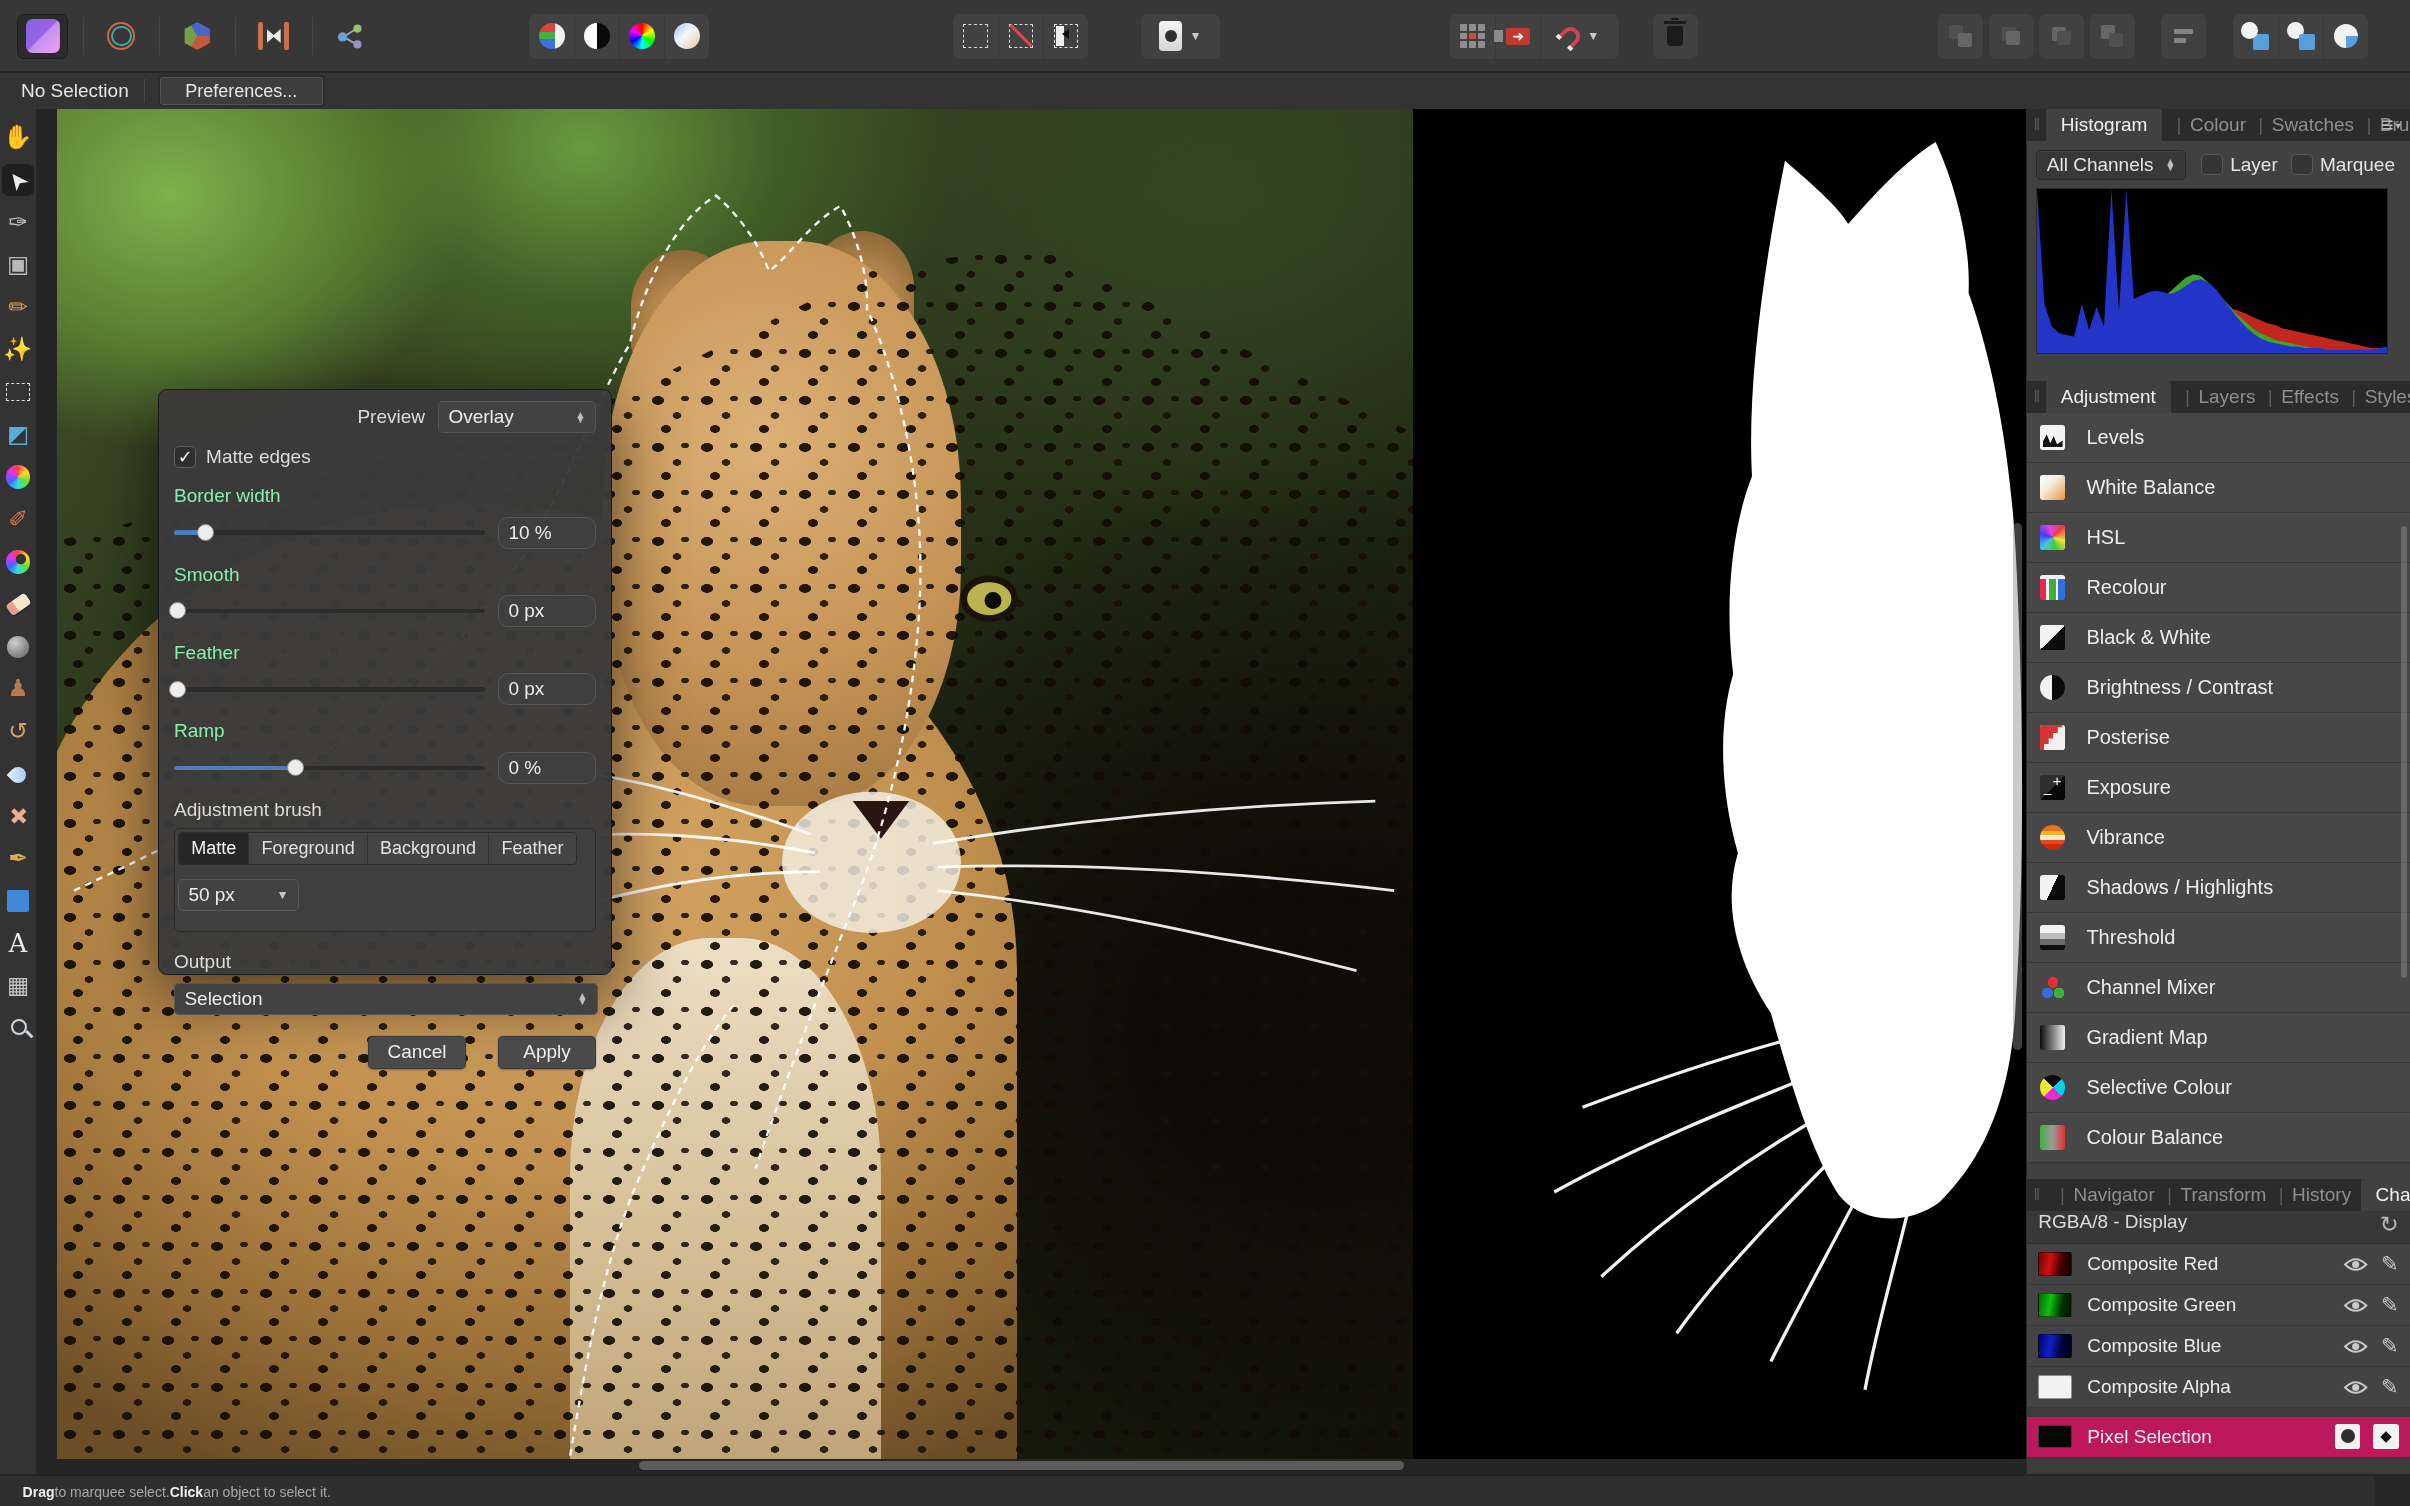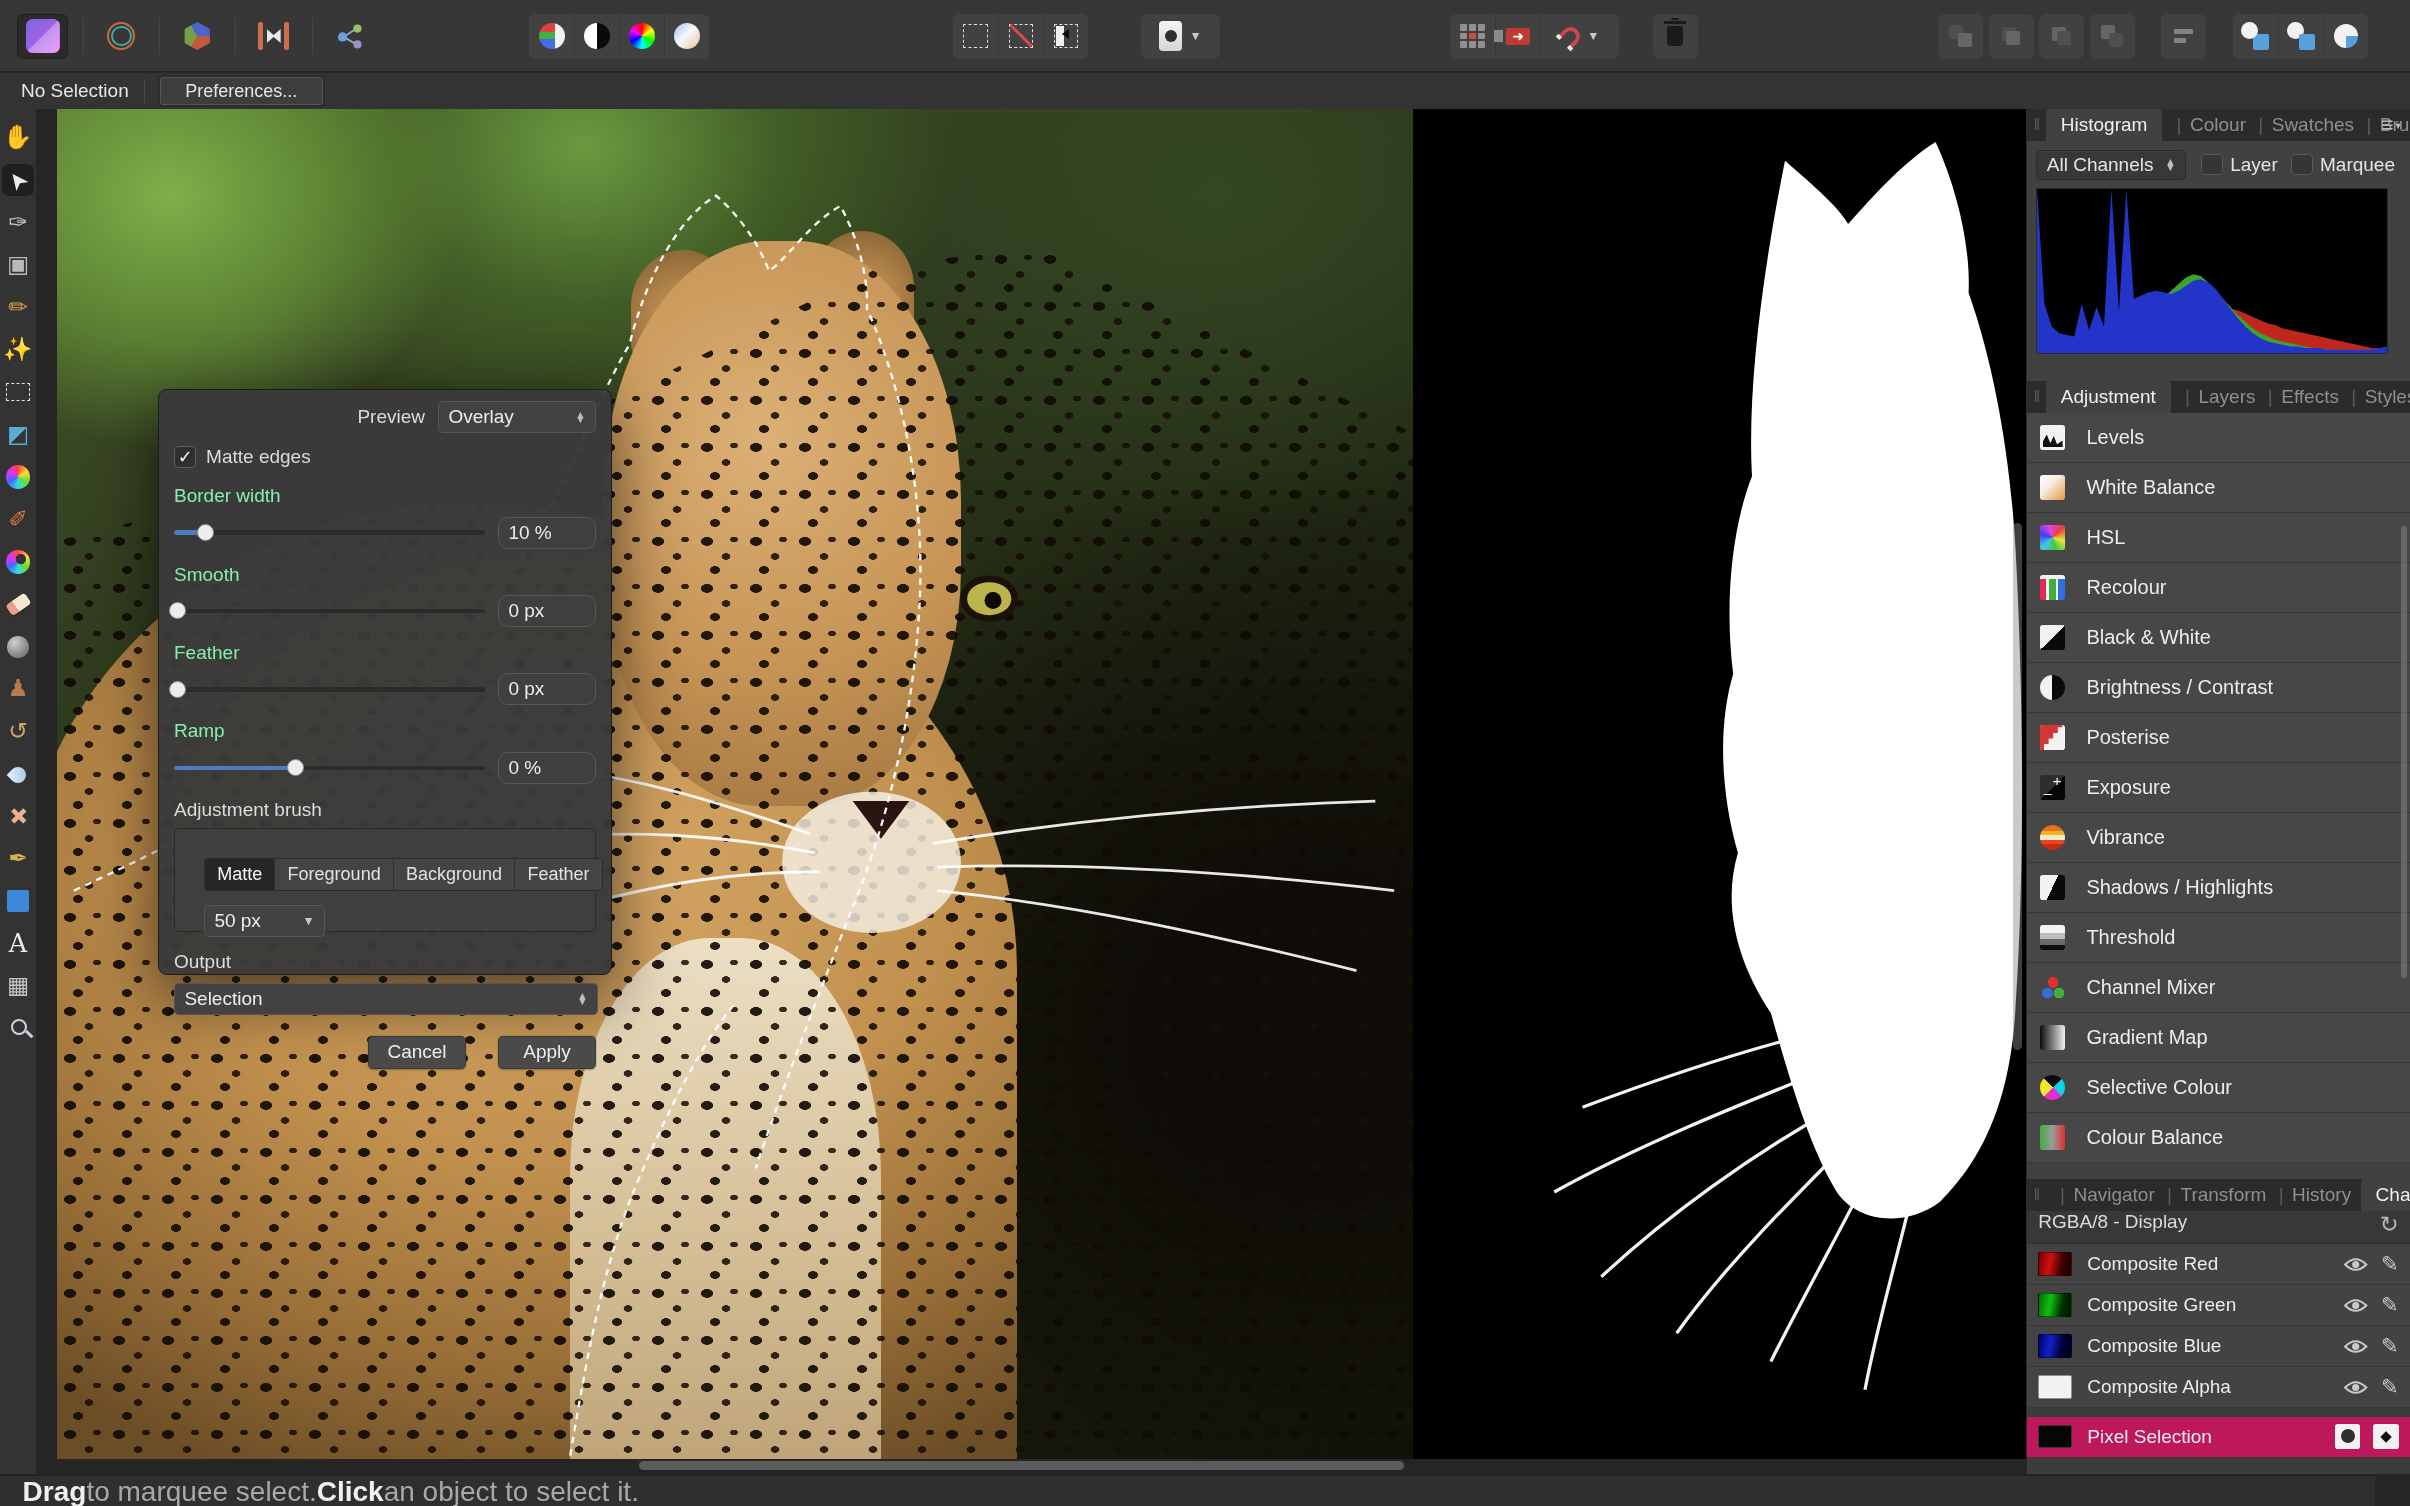--- a/index.html
+++ b/index.html
@@ -157,21 +157,21 @@
 .chan-row{height:41px;display:flex;align-items:center;gap:15px;padding:0 11.3px;background:#434343;border-bottom:0.9px solid #383838;font-size:19px;color:#ececec;cursor:pointer}
 .chan-row.pixel{margin-top:8.5px;background:#be185d}
 .thumb{width:34px;height:23.5px;border-radius:1.9px;border:0.9px solid rgba(0,0,0,.4);flex:none}
 .chan-icons{margin-left:auto;display:flex;align-items:center;gap:13px}
 .pencil{font-size:21px;color:#c9c9c9;cursor:pointer}
 .sq-ic{width:25.4px;height:25.4px;background:#f2f2f2;border-radius:2.8px;display:flex;align-items:center;justify-content:center;cursor:pointer}
 .sq-ic i{width:14px;height:14px;border-radius:50%;background:#2f2f2f}
 .sq-ic.diamond{color:#111;font-size:15px}
 
 
-.status-bar{position:absolute;left:0;top:1475px;width:2375px;height:32px;background:#2f2f2f;border-top:0.9px solid #202020;display:flex;align-items:center;padding-left:22.6px;font-size:28px;color:#a8a8a8}
+.status-bar{position:absolute;left:0;top:1475px;width:2375px;height:32px;background:#2f2f2f;border-top:0.9px solid #202020;display:flex;align-items:center;padding-left:22.6px;font-size:14px;color:#a8a8a8}
 .status-bar b{color:#f0f0f0;font-weight:bold}
 
 
 .dialog{position:absolute;left:158px;top:389px;width:454px;height:586px;background:rgba(58,58,58,.97);border:0.9px solid #1c1c1c;border-radius:8.5px;box-shadow:0 22.6px 66px rgba(0,0,0,.6);z-index:50;font-size:19px}
 .dlg-title{height:38px;display:flex;align-items:center;justify-content:center;color:#ededed;font-weight:bold;position:relative}
 .lights{position:absolute;left:13px;top:0;height:38px;display:flex;align-items:center;gap:10.4px}
 .light{width:17px;height:17px;border-radius:50%;cursor:pointer}
 .light.red{background:#e0514c}
 .light.dim{background:#585858}
 .dlg-row{display:flex;align-items:center}
@@ -179,21 +179,21 @@
 .dlg-select{height:32px;background:#424242;border:0.9px solid #575757;border-radius:4.7px;display:flex;align-items:center;padding:0 9.4px;color:#ededed;cursor:pointer}
 .checkbox{width:21.7px;height:21.7px;background:#2f2f2f;border:0.9px solid #606060;border-radius:4.7px;position:relative;cursor:pointer}
 .checkbox.checked::after{content:"✓";position:absolute;left:2.8px;top:-1.9px;color:#f2f2f2;font-size:18px}
 .slider-block{margin:0 15px}
 .slider-label{color:#86efac;margin-bottom:9.4px}
 .slider-row{display:flex;align-items:center;gap:13px;margin-bottom:15px}
 .track{position:relative;flex:1;height:4.7px;background:#2b2b2b;border-radius:2.8px;cursor:pointer}
 .fill{position:absolute;left:0;top:0;height:4.7px;background:#4d7dbe;border-radius:2.8px}
 .knob{position:absolute;top:-6.6px;width:17px;height:17px;border-radius:50%;background:#ededed;border:0.9px solid #8c8c8c;margin-left:-8.5px}
 .valbox{width:98px;height:32px;background:#3f3f3f;border:0.9px solid #575757;border-radius:10px;display:flex;align-items:center;padding:0 9.4px;color:#ededed;flex:none}
-.groupbox{margin:7.5px 15px 0;border:0.9px solid #2b2b2b;background:#3f3f3f;border-radius:5.6px;padding:29px;height:104px}
+.groupbox{margin:7.5px 15px 0;border:0.9px solid #2b2b2b;background:#3f3f3f;border-radius:5.6px;padding:3px;height:104px}
 .segmented{display:inline-flex;border:0.9px solid #2b2b2b;border-radius:3.8px;overflow:hidden;background:#444}
 .seg{height:31px;padding:0 12.2px;display:flex;align-items:center;color:#e2e2e2;border-left:0.9px solid #2f2f2f;cursor:pointer;font-size:18px}
 .seg:first-child{border-left:none}
 .seg.active{background:#262626;color:#f5f5f5}
 .dlg-btn{height:33px;min-width:98px;background:#4a4a4a;border:0.9px solid #3a3a3a;border-radius:4.7px;color:#ededed;font-size:19px;cursor:pointer;box-shadow:0 0.9px 1.9px rgba(0,0,0,.3)}
 </style>
 </head>
 <body>
 
 <div class="screen">

